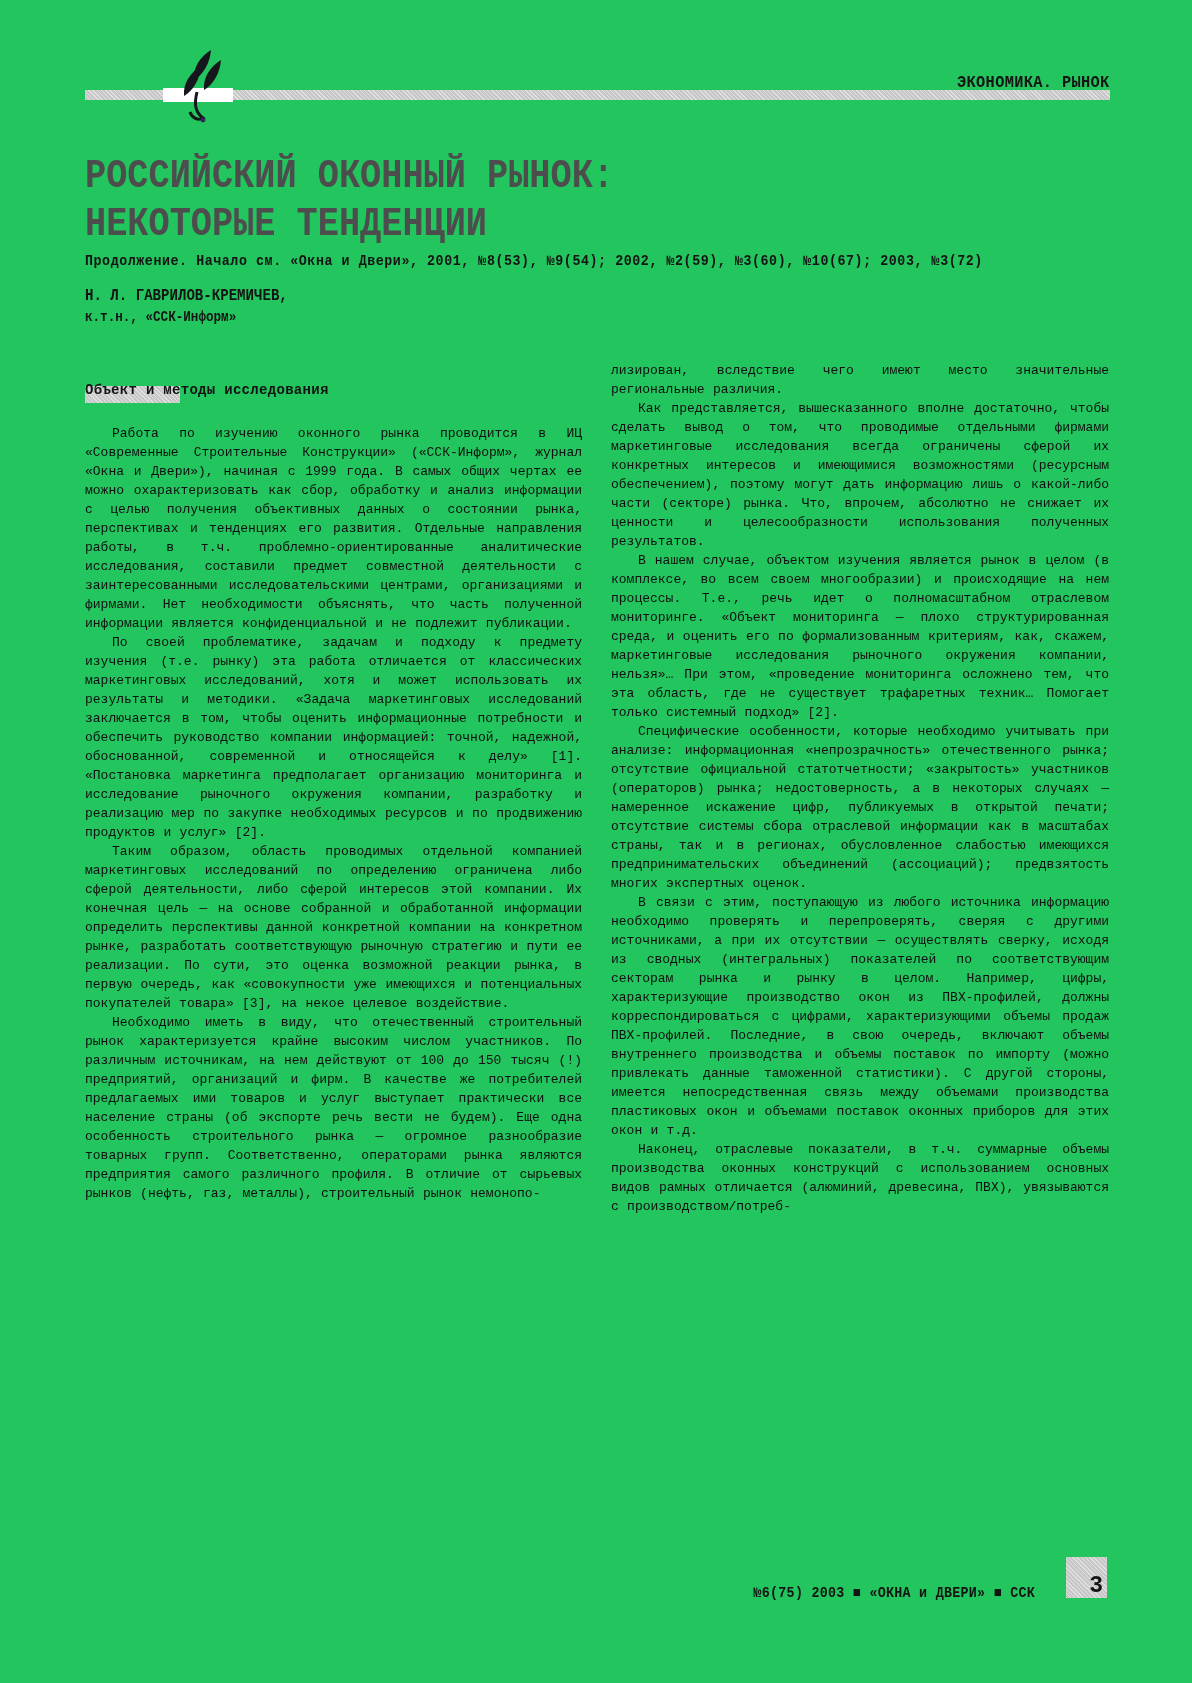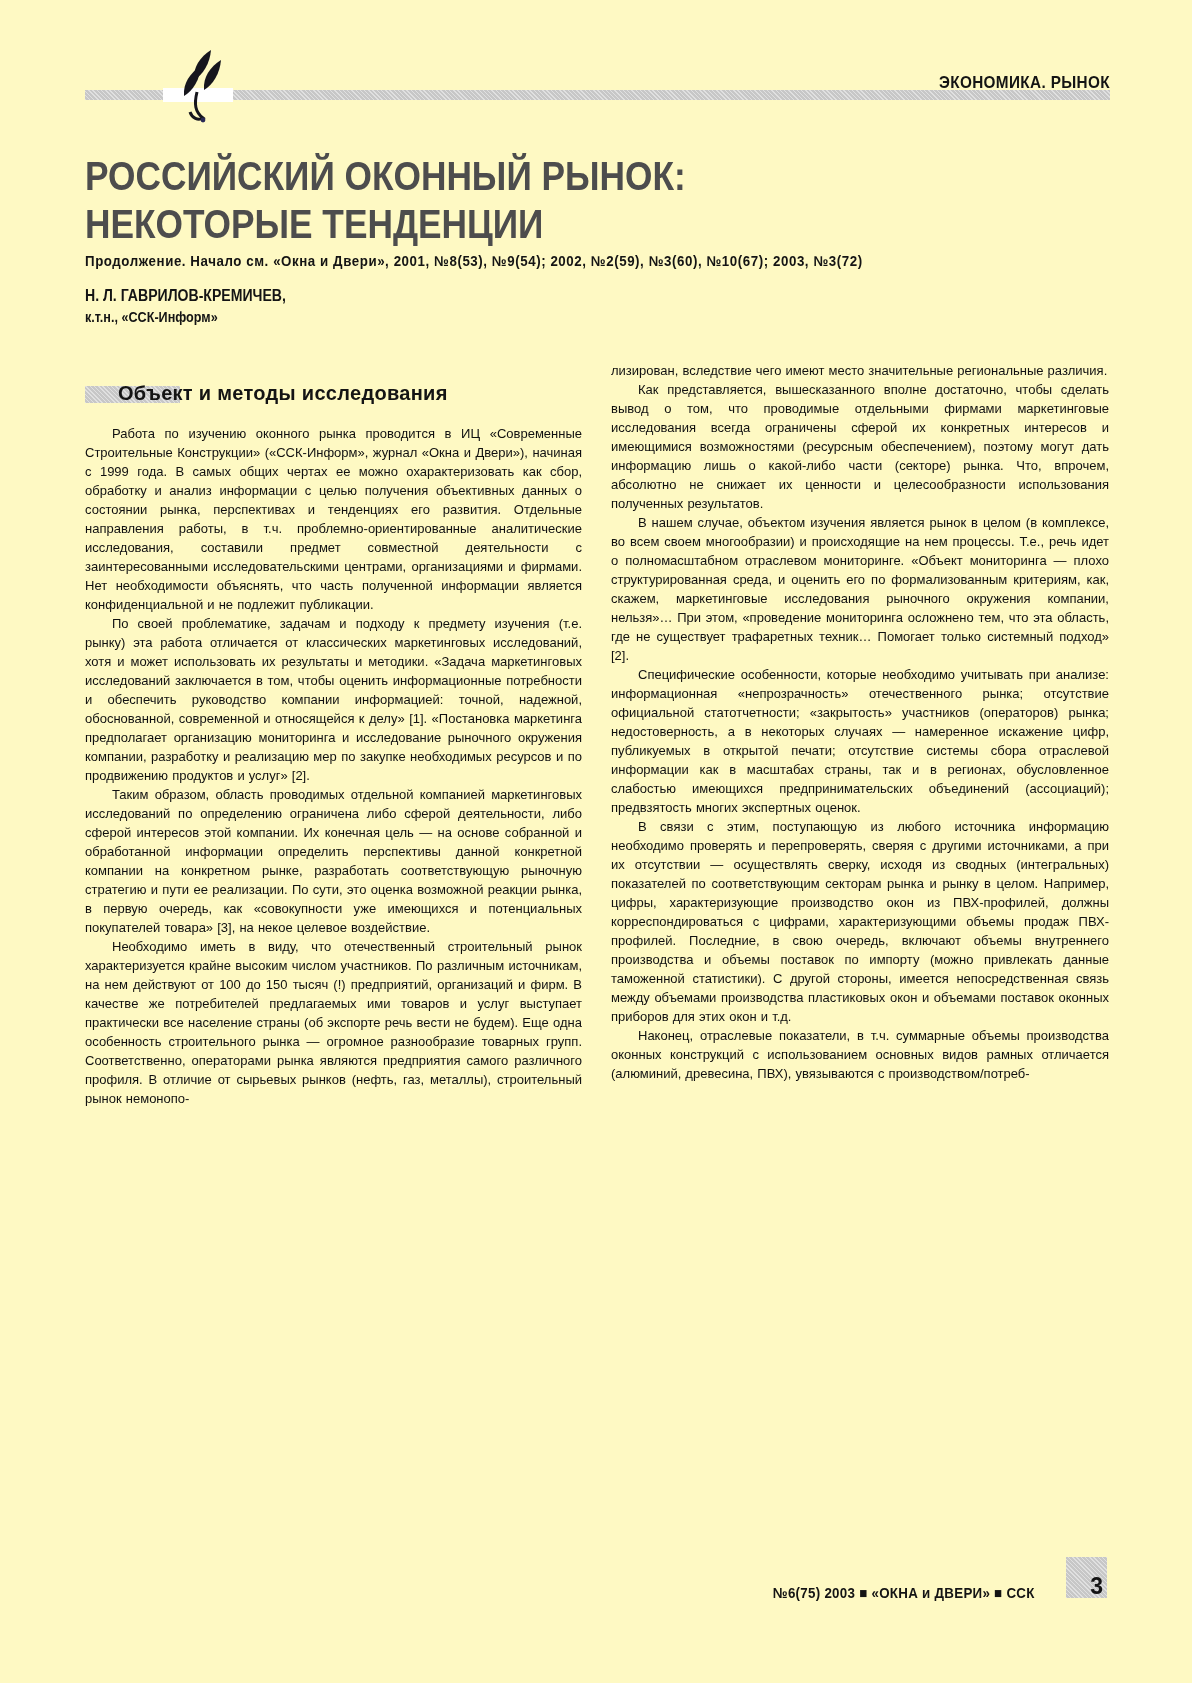--- a/index.html
+++ b/index.html
@@ -1,19 +1,19 @@
 <!DOCTYPE html>
 <html lang="ru"><head>
 <meta charset="utf-8">
 <style>
   html,body{margin:0;padding:0;background:#ffffff;}
   .page{
     position:relative;width:1192px;height:1683px;margin:0 auto;
-    background:#fef9c3;overflow:hidden;
-    font-family:Liberation Sans, sans-serif;color:#111;
+    background:#22c55e;overflow:hidden;
+    font-family:Liberation Mono, monospace;color:#111;
   }
   .dotted{
     background-color:#c7c7c7;
     background-image:repeating-linear-gradient(45deg,rgba(255,255,255,.45) 0 1px,transparent 1px 3px);
   }
   
   .header-rule{position:absolute;left:85px;top:90px;width:1025px;height:10px;}
   .logo-gap{position:absolute;left:163px;top:88px;width:70px;height:14px;background:#fff;}
   .logo{position:absolute;left:167px;top:50px;width:62px;height:76px;}
   .header-label{
@@ -49,21 +49,21 @@
   .col p{
     margin:0;font-size:13px;line-height:19px;
     text-align:justify;text-indent:27px;color:#101010;
     word-spacing:.5px;
   }
   .col p.noindent{text-indent:0;}
   
   .sect{position:relative;height:29px;margin:0 0 13px 0;}
   .sect-bar{position:absolute;left:0;top:4px;width:95px;height:17px;}
   .sect-text{
-    position:relative;margin-left:33px;font-size:20px;font-weight:bold;
+    position:relative;font-size:14px;font-weight:bold;
     letter-spacing:.3px;color:#141414;white-space:nowrap;
   }
   
   .footer-line{
     position:absolute;top:1585px;right:157px;
     font-size:14.5px;font-weight:bold;letter-spacing:.3px;white-space:nowrap;
     transform:scaleX(.92);transform-origin:100% 0;color:#141414;
   }
   .page-square{position:absolute;left:1066px;top:1557px;width:41px;height:41px;}
   .page-num{

